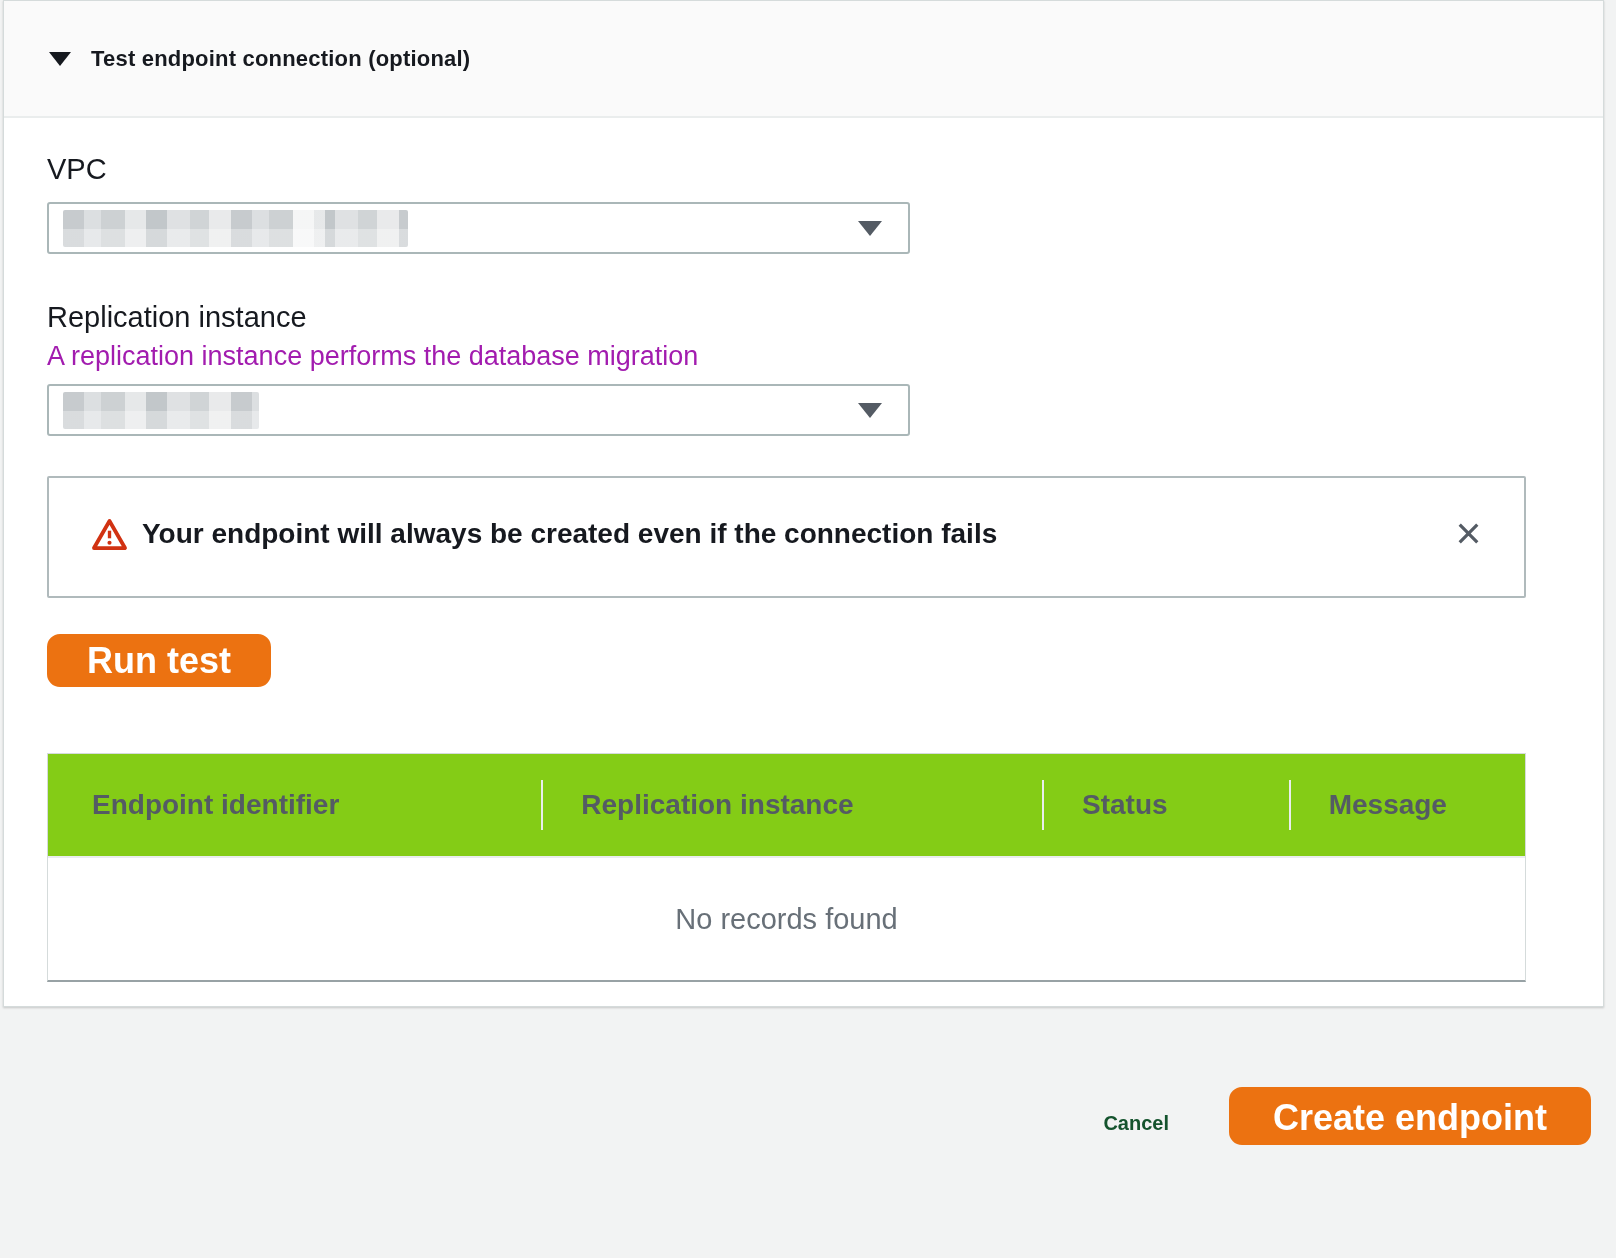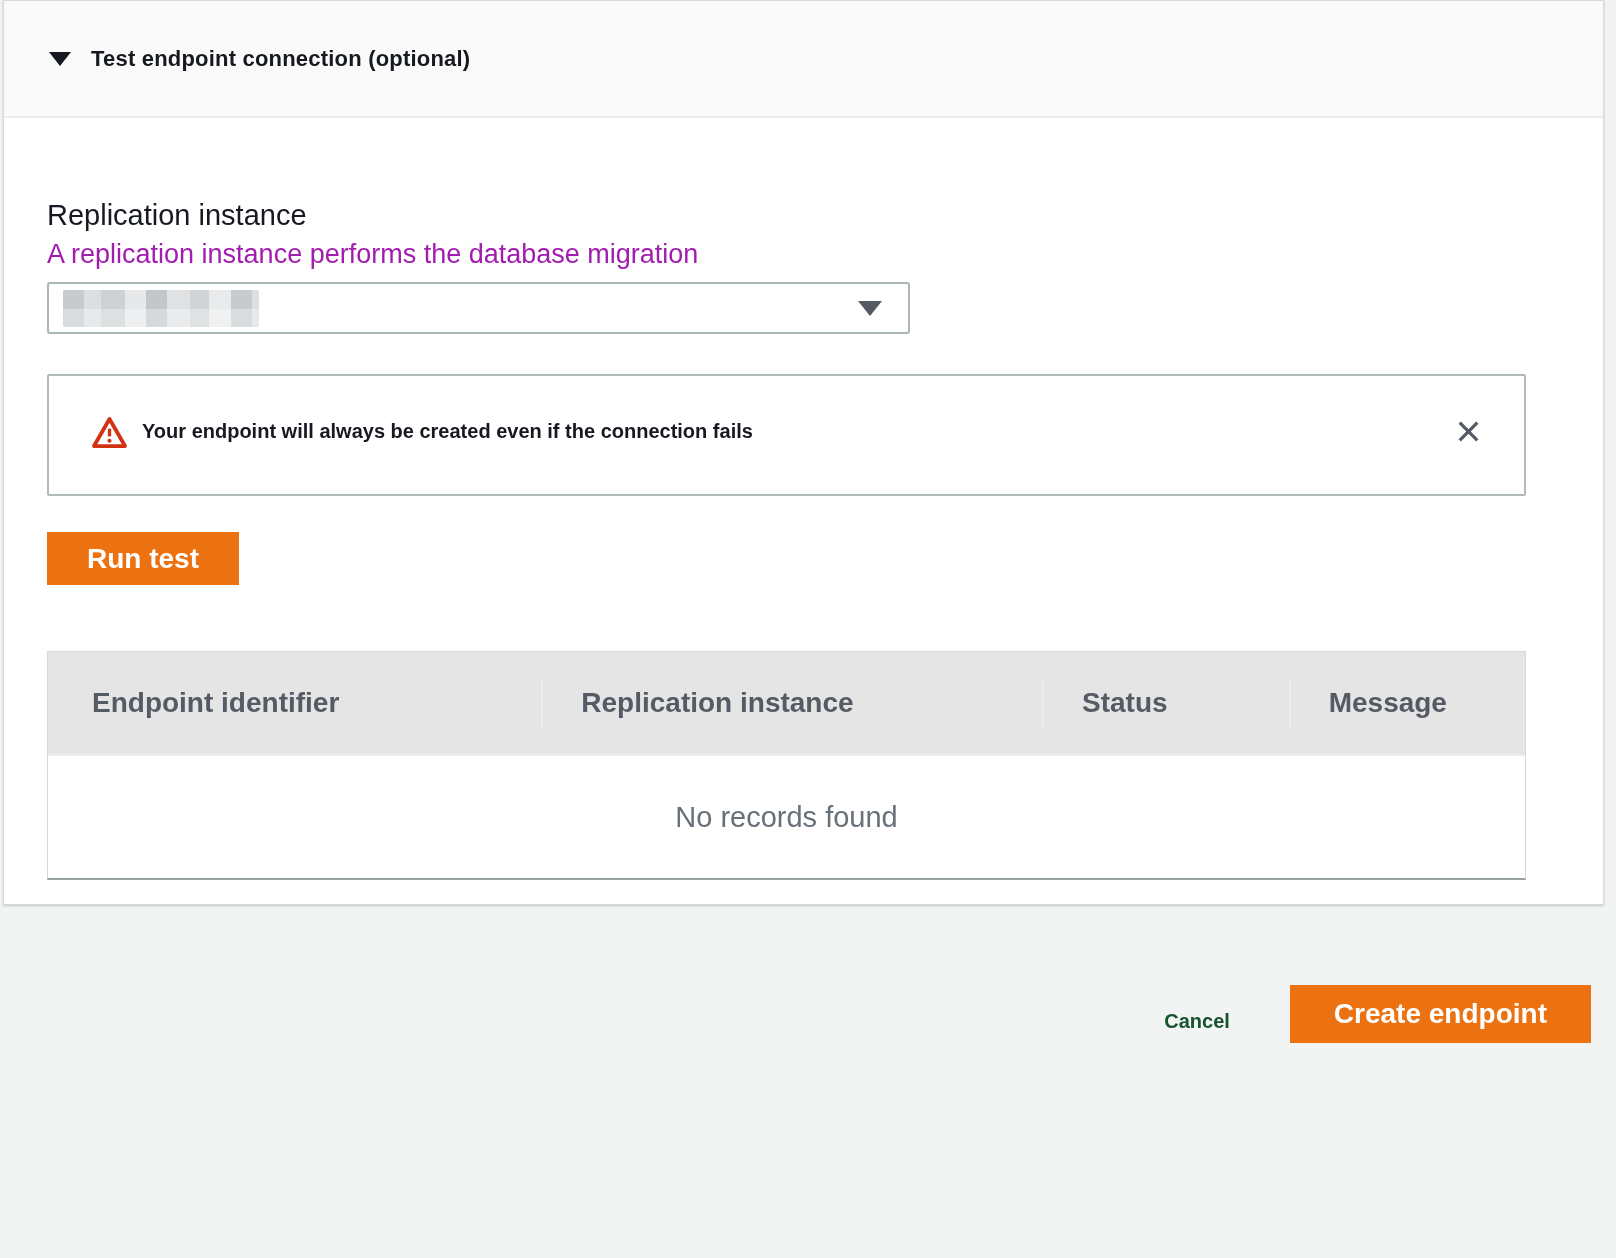--- a/index.html
+++ b/index.html
@@ -107,21 +107,21 @@
     border: 2px solid #b0babc;
     border-radius: 2px;
     background: #ffffff;
     display: flex;
     align-items: flex-start;
     padding: 36px 36px 40px 42px;
   }
   .alert-icon { flex: none; margin: 3px 14px 0 0; }
   .alert-text { flex: 1 1 auto; }
   .alert-title {
-    font-size: 20px;
+    font-size: 28px;
     font-weight: 700;
     line-height: 39px;
     color: #16191f;
   }
   .alert-body {
     font-size: 28px;
     line-height: 39px;
     color: #16191f;
     max-width: 1300px;
   }
@@ -132,24 +132,24 @@
     padding: 4px;
     margin-left: 16px;
     cursor: pointer;
     line-height: 0;
   }
 
   
   .btn-primary {
     background: #ec7211;
     border: 2px solid #ec7211;
-    border-radius: 0;
+    border-radius: 13px;
     color: #ffffff;
     font-family: inherit;
-    font-size: 28px;
+    font-size: 36px;
     font-weight: 700;
     cursor: pointer;
   }
   .btn-run-test {
     margin-top: 36px;
     height: 53px;
     padding: 0 38px;
   }
   .btn-link {
     background: none;
@@ -165,21 +165,21 @@
   
   .results-table {
     margin-top: 66px;
     width: 1479px;
     border: 1px solid #d5dbdb;
     border-bottom: 2px solid #98a2a5;
     background: #ffffff;
   }
   .thead {
     height: 104px;
-    background: #e5e5e5;
+    background: #84cc16;
     border-bottom: 2px solid #eaeded;
     display: grid;
     grid-template-columns: 33.4% 33.9% 16.7% 16%;
     align-items: center;
   }
   .th {
     font-size: 28px;
     font-weight: 700;
     color: #545b64;
     padding-left: 44px;
@@ -224,20 +224,27 @@
 
 <div class="panel">
 
   <div class="panel-header">
     <span class="caret-down"></span>
     <h2 class="panel-title">Test endpoint connection (optional)</h2>
   </div>
 
   <div class="panel-body">
 
+    <div class="field">
+      <div class="field-label">VPC</div>
+      <div class="select">
+        <span class="mosaic mosaic-vpc"></span>
+        <span class="select-caret"></span>
+      </div>
+    </div>
 
     <div class="field field-replication">
       <div class="field-label">Replication instance</div>
       <div class="field-desc">A replication instance performs the database migration</div>
       <div class="select">
         <span class="mosaic mosaic-ri"></span>
         <span class="select-caret"></span>
       </div>
     </div>
 

